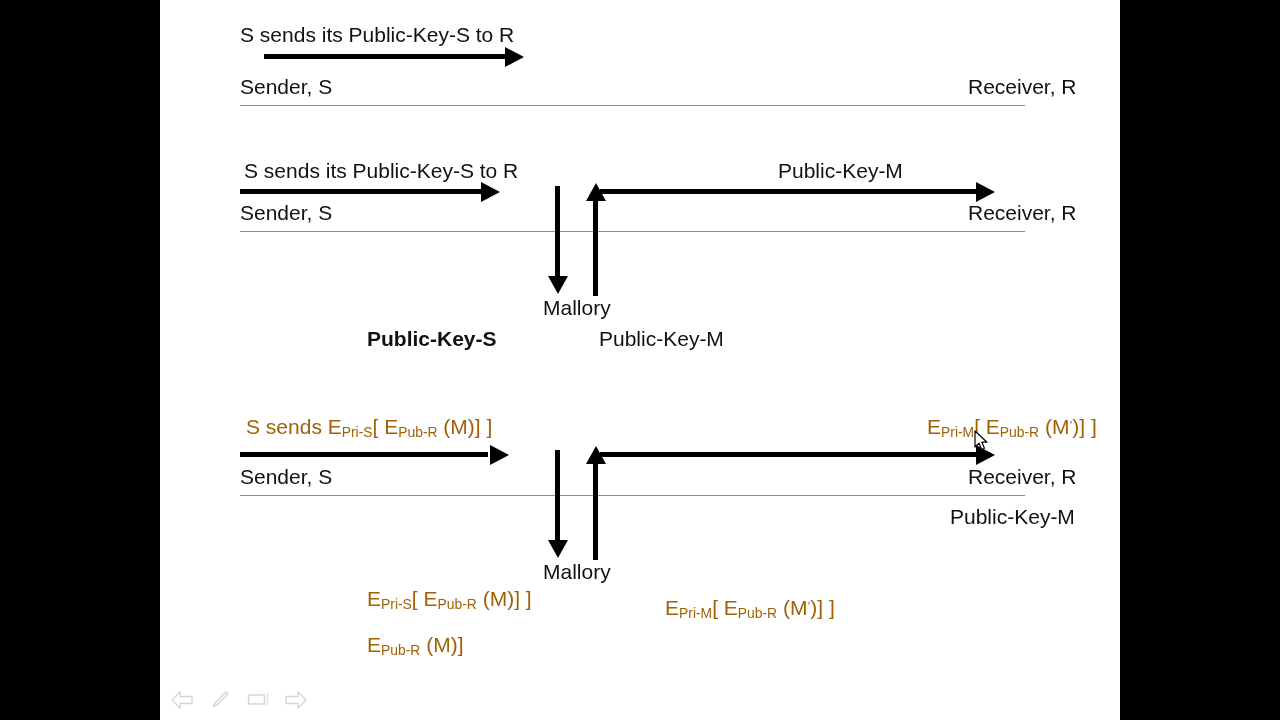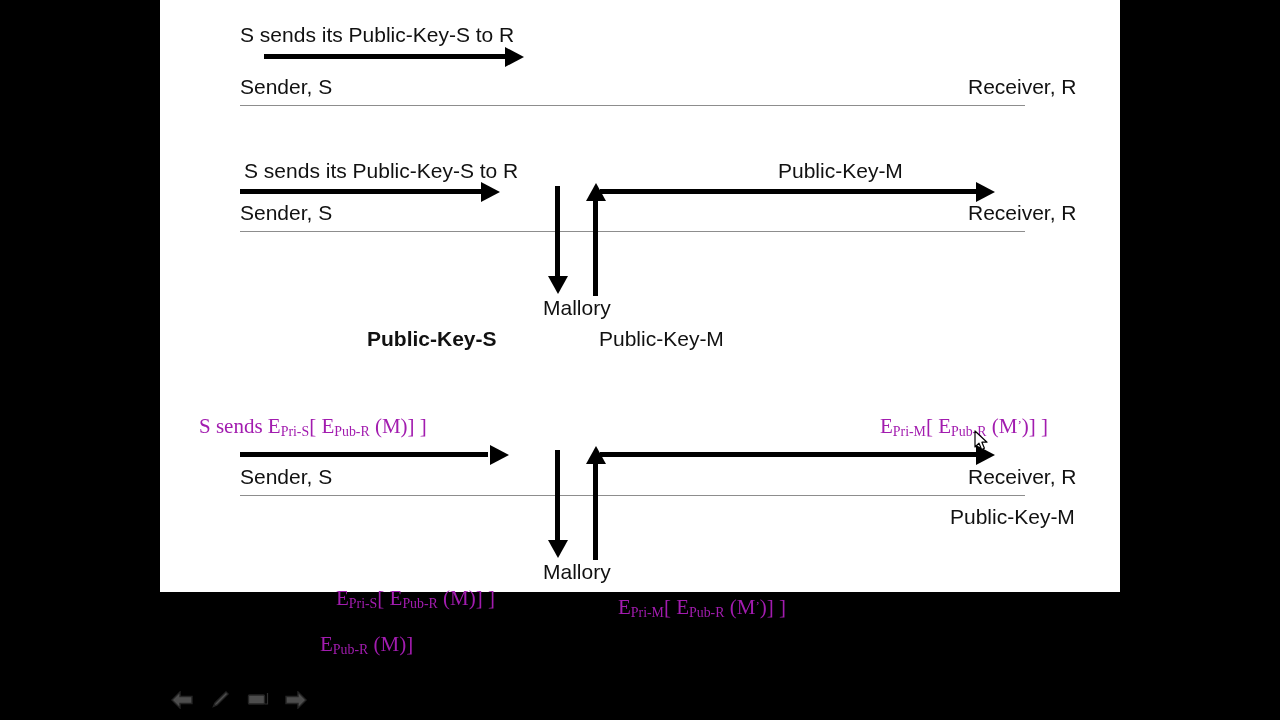--- a/index.html
+++ b/index.html
@@ -14,41 +14,42 @@
     overflow: hidden;
     font-family: "Liberation Sans", sans-serif;
   }
 
   
   #slide {
     position: absolute;
     left: 160px;
     top: 0;
     width: 960px;
-    height: 592px;
+    height: 720px;
     background: #ffffff;
   }
 
   
   .txt {
     position: absolute;
     color: #111111;
     font-size: 21px;
     line-height: 1;
     white-space: nowrap;
     font-family: "Liberation Sans", sans-serif;
   }
 
   .formula {
     position: absolute;
-    color: #a21caf;
+    color: #a16207;
     font-size: 21px;
     line-height: 1;
     white-space: nowrap;
-    font-family: Liberation Serif, serif;
+    font-family: Liberation Sans, sans-serif;
+    margin-left: 47px;
   }
   .formula sub {
     font-size: 0.66em;
     vertical-align: -0.22em;
     letter-spacing: 0;
   }
   .formula sup {
     font-size: 0.62em;
     vertical-align: 0.32em;
   }
@@ -190,21 +191,21 @@
     <div class="txt" style="left:790px; top:506px;">Public-Key-M</div>
 
     <div class="vshaft" style="left:395px; top:450px; height:92px;"></div>
     <div class="head-down" style="left:388px; top:540px;"></div>
 
     <div class="vshaft" style="left:433px; top:464px; height:96px;"></div>
     <div class="head-up" style="left:426px; top:446px;"></div>
 
     <div class="txt" style="left:383px; top:561px;">Mallory</div>
 
-    <div class="formula" style="left:176px; top:588px;">
+    <div class="formula" style="left:160px; top:588px;">
       <span>E</span><sub>Pri-S</sub><span>[ </span><span>E</span><sub>Pub-R</sub><span> (M)] ]</span>
     </div>
 
     <div class="formula" style="left:458px; top:597px;">
       <span>E</span><sub>Pri-M</sub><span>[ </span><span>E</span><sub>Pub-R</sub><span> (M</span><sup>’</sup><span>)] ]</span>
     </div>
 
     <div class="formula" style="left:160px; top:634px;">
       <span>E</span><sub>Pub-R</sub><span> (M)]</span>
     </div>

